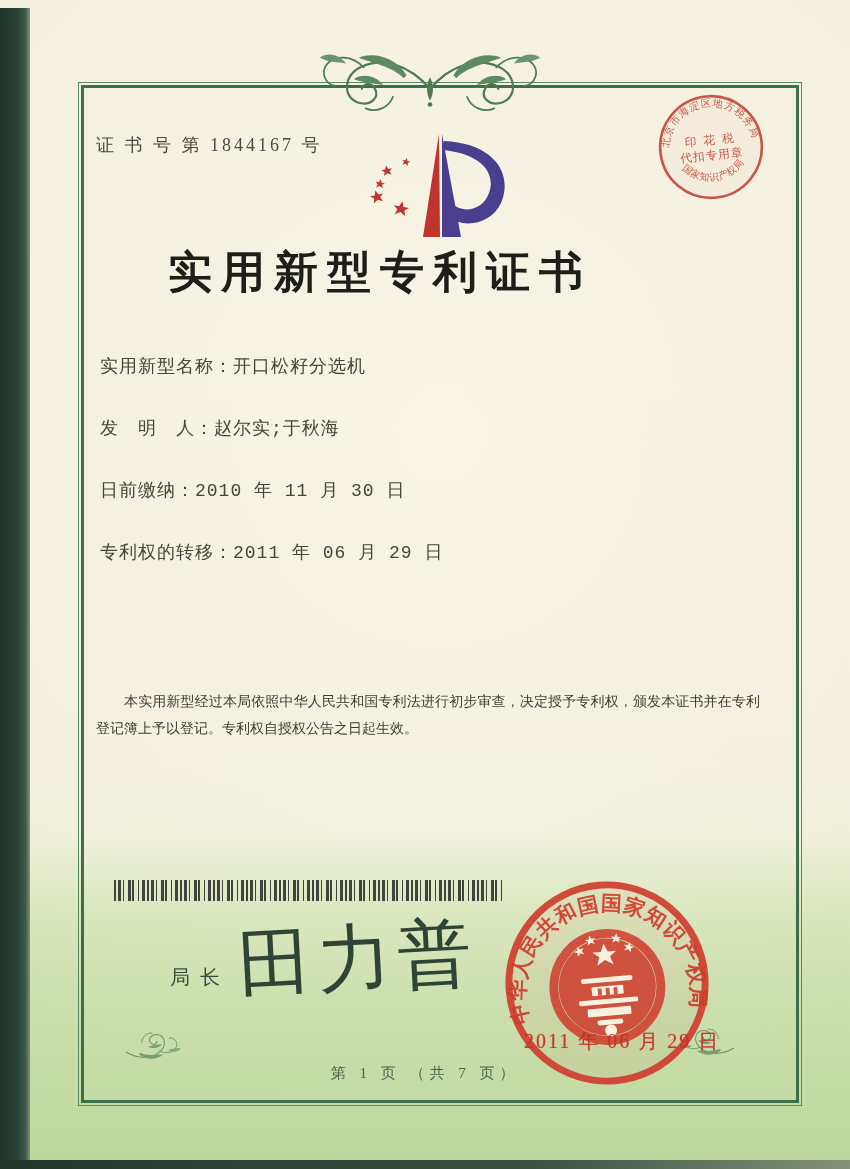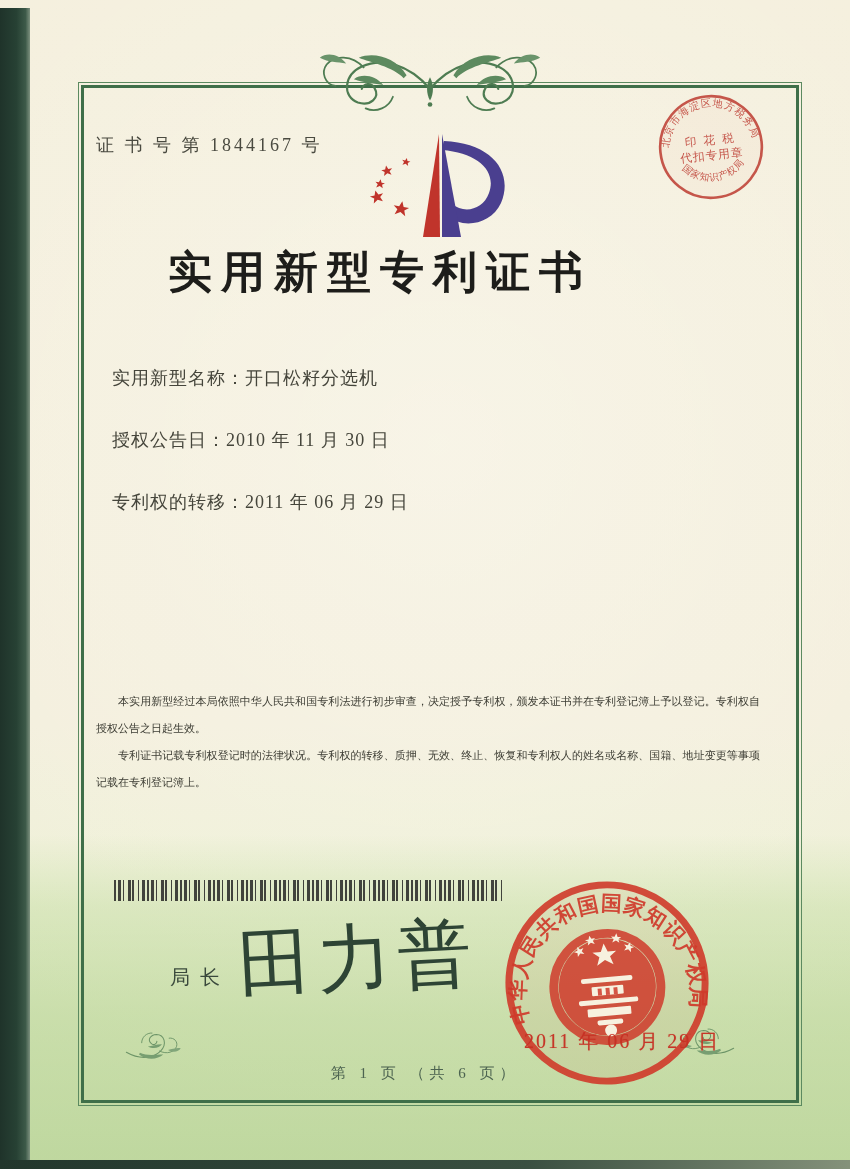--- a/index.html
+++ b/index.html
@@ -29,26 +29,26 @@
 
   .cert-no{position:absolute;left:96px;top:133px;font-size:18px;letter-spacing:3px;color:#4a4a40;}
 
   .logo{position:absolute;left:340px;top:128px;width:190px;height:115px;}
 
   .tax-stamp{position:absolute;left:650px;top:86px;width:122px;height:122px;transform:rotate(-6deg);opacity:.88;}
 
   .title{position:absolute;left:0;top:243px;width:760px;text-align:center;
     font-size:44px;font-weight:700;letter-spacing:9px;color:#1d1d1a;}
 
-  .fields{position:absolute;left:96px;top:350px;width:620px;list-style:none;margin:16px;padding:0;}
+  .fields{position:absolute;left:96px;top:350px;width:620px;list-style:none;margin:4px;padding:0;font-family:Liberation Mono, monospace;}
   .field-row{height:62px;font-size:18px;color:#45453b;letter-spacing:1px;}
   .field-label{display:inline;}
   .field-value{display:inline;}
 
-  .paragraphs{position:absolute;left:96px;top:688px;width:664px;font-size:11px;line-height:27px;
+  .paragraphs{position:absolute;left:96px;top:688px;width:664px;font-size:14px;line-height:27px;
     text-align:justify;color:#3d3d34;}
   .paragraphs p{margin:0;text-indent:2em;}
 
   .barcode{position:absolute;left:114px;top:880px;width:388px;height:21px;opacity:.82;
     background:repeating-linear-gradient(90deg,
       #1e1e1e 0 2px, transparent 2px 4px,
       #1e1e1e 4px 7px, transparent 7px 9px,
       #1e1e1e 9px 10px, transparent 10px 14px,
       #1e1e1e 14px 17px, transparent 17px 18px,
       #1e1e1e 18px 20px, transparent 20px 24px,
@@ -134,27 +134,27 @@
       <textPath href="#taxBot" startOffset="50%" text-anchor="middle">国家知识产权局</textPath>
     </text>
     <text x="60" y="57" font-size="11.5" fill="#bf4136" text-anchor="middle" letter-spacing="2">印 花 税</text>
     <text x="60" y="72" font-size="11.5" fill="#bf4136" text-anchor="middle" letter-spacing="1">代扣专用章</text>
   </svg>
 
   <div class="title">实用新型专利证书</div>
 
   <ul class="fields">
     <li class="field-row"><span class="field-label">实用新型名称：</span><span class="field-value">开口松籽分选机</span></li>
-    <li class="field-row"><span class="field-label">授权公告日：</span><span class="field-value">2010 年 11 月 30 日</span></li>
+    <li class="field-row"><span class="field-label">发　明　人：</span><span class="field-value">赵尔实;于秋海</span></li>
+    <li class="field-row"><span class="field-label">日前缴纳：</span><span class="field-value">2010 年 11 月 30 日</span></li>
     <li class="field-row"><span class="field-label">专利权的转移：</span><span class="field-value">2011 年 06 月 29 日</span></li>
   </ul>
 
   <div class="paragraphs">
     <p>本实用新型经过本局依照中华人民共和国专利法进行初步审查，决定授予专利权，颁发本证书并在专利登记簿上予以登记。专利权自授权公告之日起生效。</p>
-    <p>专利证书记载专利权登记时的法律状况。专利权的转移、质押、无效、终止、恢复和专利权人的姓名或名称、国籍、地址变更等事项记载在专利登记簿上。</p>
   </div>
 
   <div class="barcode"></div>
 
   <div class="signer-title">局长</div>
   <div class="signature">田力普</div>
 
   <svg class="seal" viewBox="0 0 220 220">
     <defs>
       <path id="starS" d="M0,-10 L2.9,-3.1 10,-3.1 4.5,1.2 6.9,8.1 0,4 -6.9,8.1 -4.5,1.2 -10,-3.1 -2.9,-3.1 Z"></path>
@@ -180,15 +180,15 @@
       <rect x="97" y="147" width="26" height="5" rx="2"></rect>
       <circle cx="110" cy="158" r="6"></circle>
     </g>
     <rect x="100" y="115" width="4" height="7" fill="rgba(207,58,42,0.85)"></rect>
     <rect x="108" y="115" width="4" height="7" fill="rgba(207,58,42,0.85)"></rect>
     <rect x="116" y="115" width="4" height="7" fill="rgba(207,58,42,0.85)"></rect>
   </svg>
 
   <div class="seal-date">2011 年 06 月 29 日</div>
 
-  <div class="footer">第 1 页 （共 6 页）</div>
+  <div class="footer">第 1 页 （共 7 页）</div>
 
 </div>
 
 </body></html>

